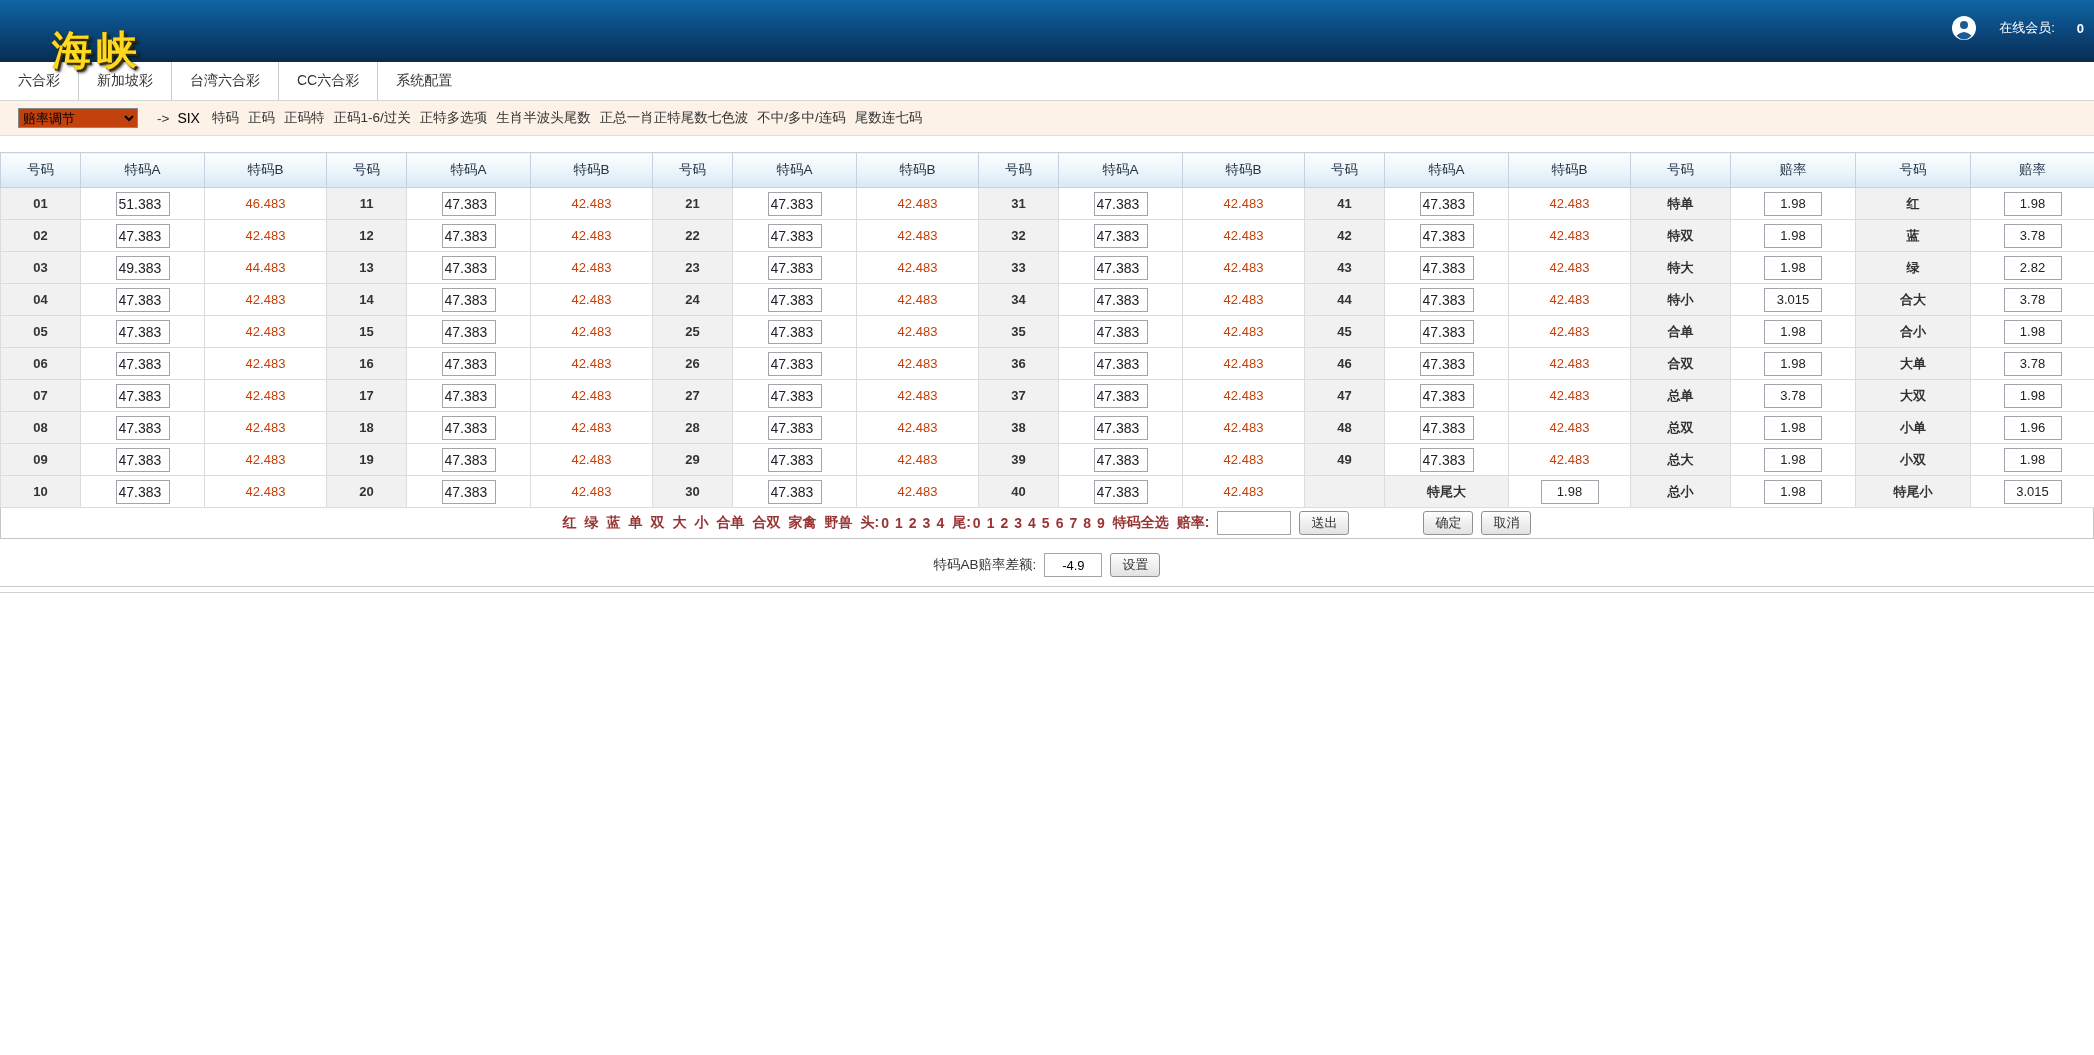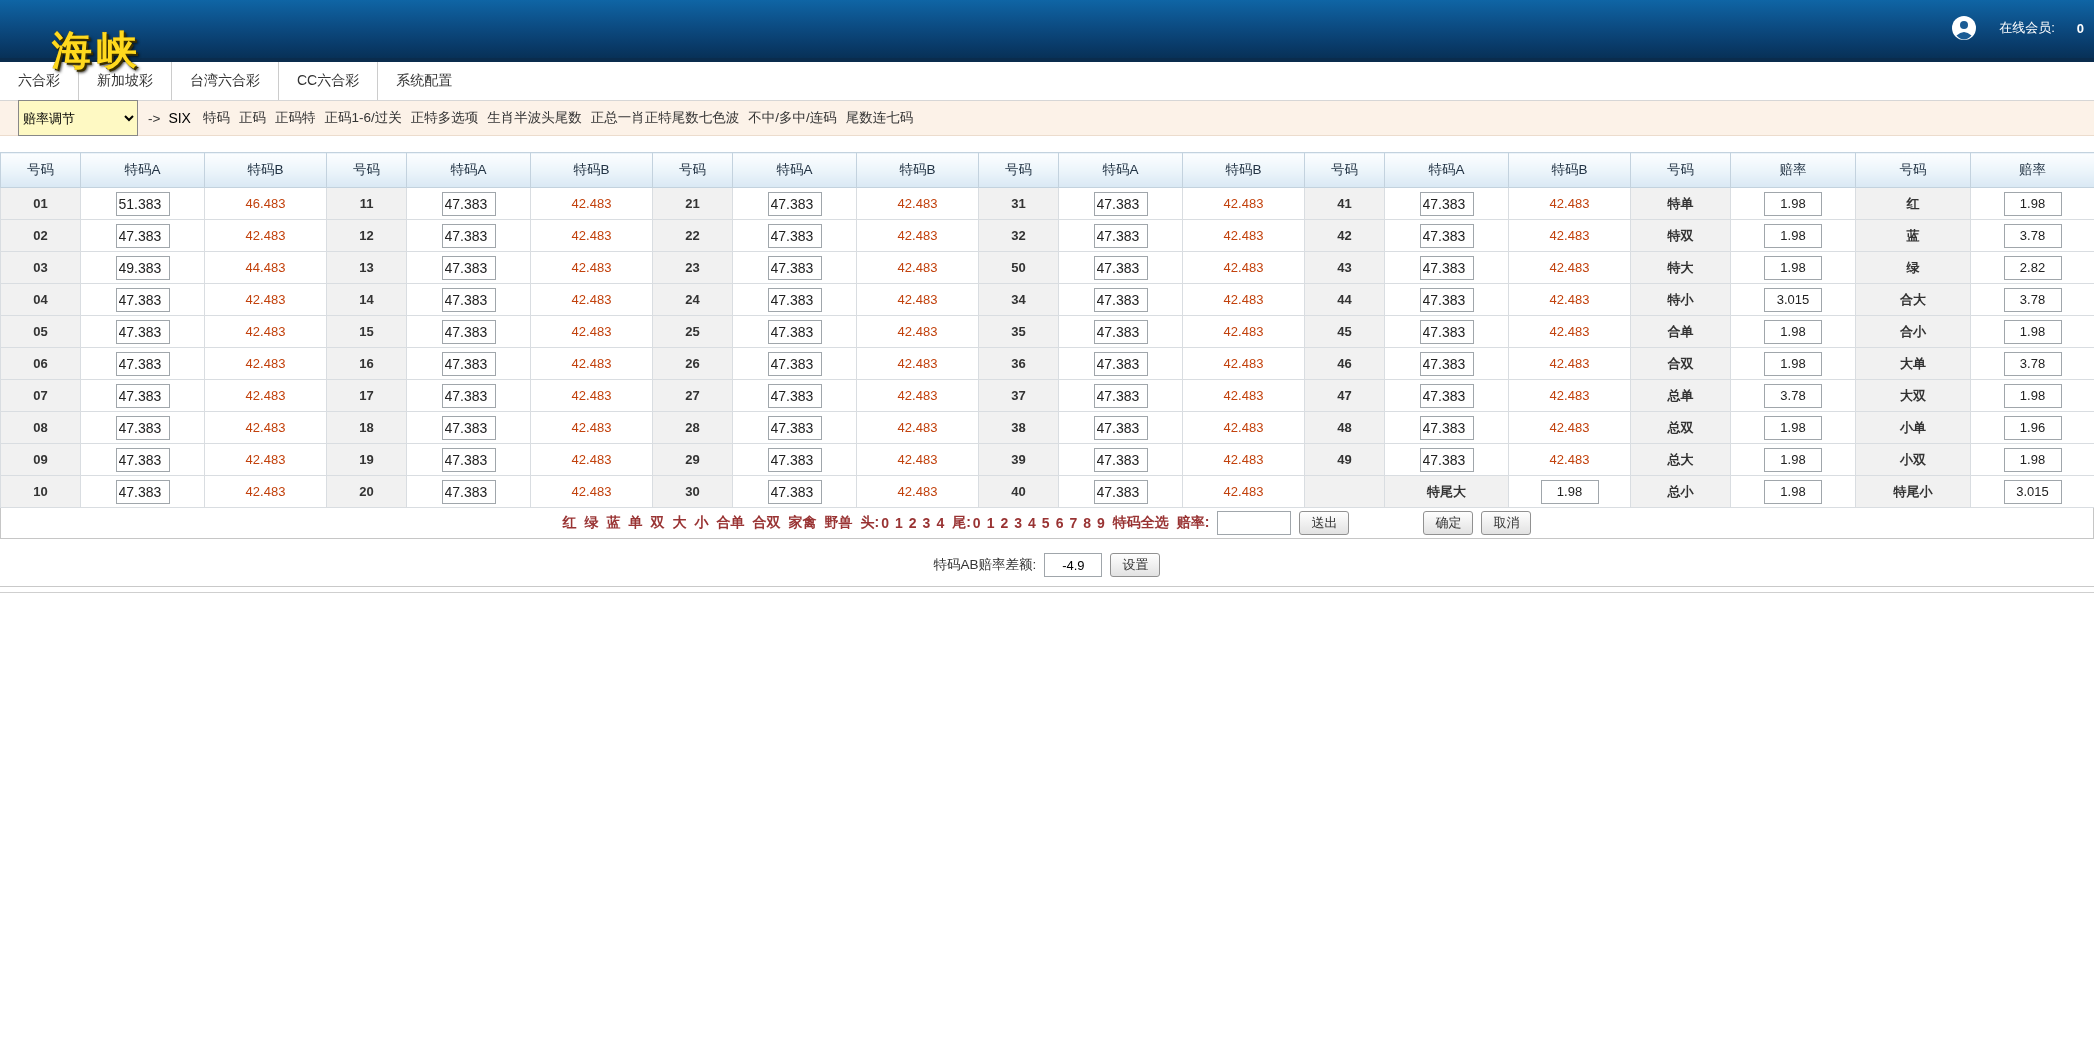--- a/index.html
+++ b/index.html
@@ -35,21 +35,21 @@
   .lottery-tab{
     display:flex;align-items:center;padding:0 18px;font-size:14px;color:#333;
     border-right:1px solid #ccc;cursor:pointer;text-decoration:none;
   }
   .lottery-tab:last-child{border-right:none;}
   
   .crumb{
     height:34px;background:#fcf2e8;border-bottom:1px solid #ecdccd;
     display:flex;align-items:center;padding-left:18px;font-size:13.5px;color:#333;
   }
-  .crumb select{width:120px;height:36px;font-size:13px;margin-right:10px;border:1px solid #888;background:#fef9c3;}
+  .crumb select{width:120px;height:20px;font-size:13px;margin-right:19px;border:1px solid #888;background:#c2410c;}
   .crumb .arrow{margin-right:8px;color:#333;}
   .crumb .game{font-weight:normal;color:#000;margin-right:12px;font-size:14px;}
   .crumb-links{display:flex;gap:9px;}
   .crumb-link{color:#333;cursor:pointer;text-decoration:none;white-space:nowrap;}
   .gap{height:16px;background:#fff;}
   
   table.odds{border-collapse:collapse;table-layout:fixed;width:2094px;font-size:13px;}
   table.odds th{
     height:32px;background:linear-gradient(180deg,#fcfeff 0%,#eef6fb 45%,#d9e8f4 100%);
     border:1px solid #c3d2de;color:#223344;font-weight:normal;font-size:13.5px;
@@ -231,21 +231,21 @@
       <tr>
         <td class="num c-b">03</td>
         <td><input type="text" class="ab" value="49.383" style=""></td>
         <td class="bval">44.483</td>
         <td class="num c-r">13</td>
         <td><input type="text" class="ab" value="47.383" style=""></td>
         <td class="bval">42.483</td>
         <td class="num c-g">23</td>
         <td><input type="text" class="ab" value="47.383" style=""></td>
         <td class="bval">42.483</td>
-        <td class="num c-b">50</td>
+        <td class="num c-b">33</td>
         <td><input type="text" class="ab" value="47.383" style=""></td>
         <td class="bval">42.483</td>
         <td class="num c-r">43</td>
         <td><input type="text" class="ab" value="47.383" style=""></td>
         <td class="bval">42.483</td>
         <td class="num">特大</td>
         <td><input type="text" class="odds-in" value="1.98" style=""></td>
         <td class="num c-g">绿</td>
         <td><input type="text" class="odds-in" value="2.82" style=""></td>
       </tr>

